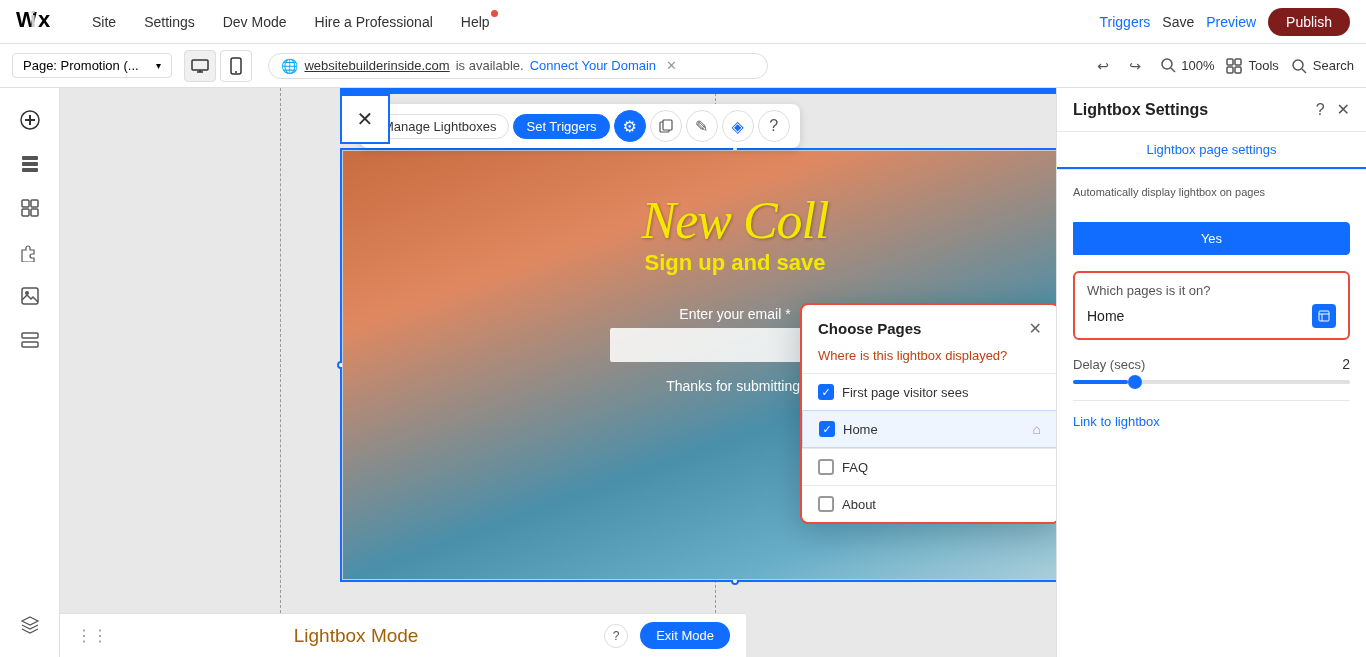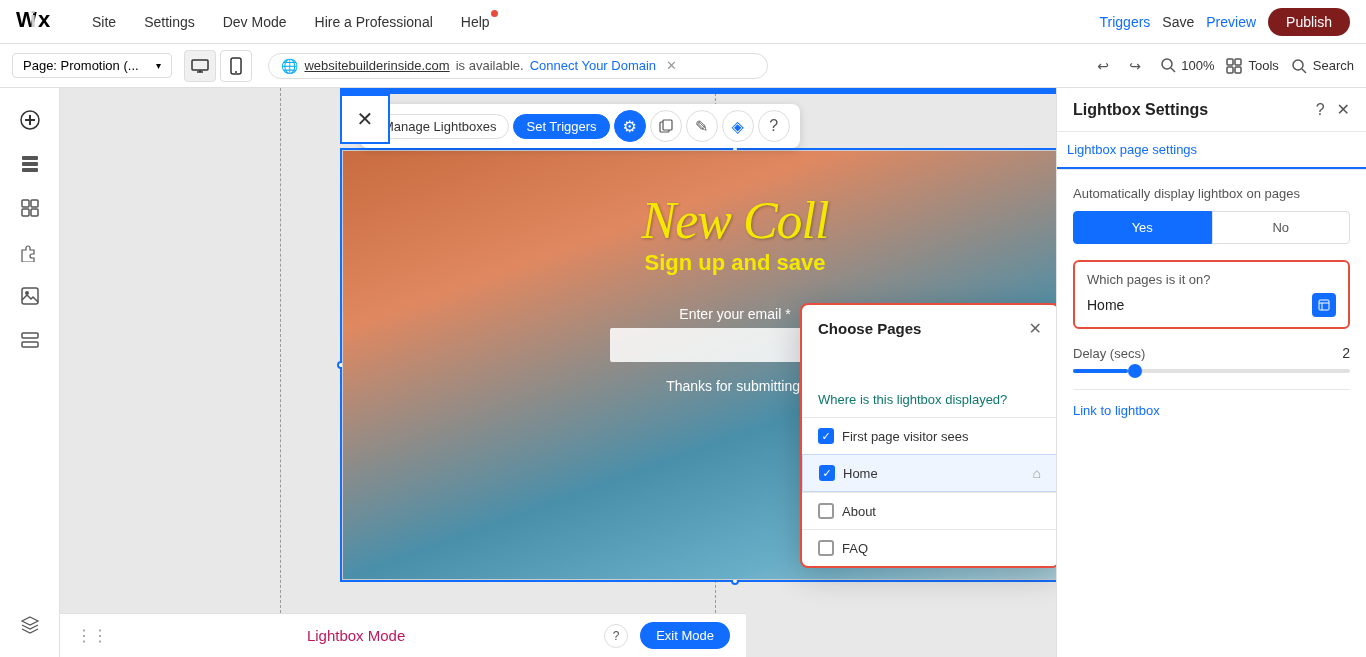--- a/index.html
+++ b/index.html
@@ -105,21 +105,21 @@
       width: 260px; background: #fff;
       border-radius: 8px; box-shadow: 0 8px 32px rgba(0,0,0,0.2);
       border: 2px solid #e74c3c; z-index: 30; overflow: hidden;
     }
     .modal-header {
       display: flex; align-items: center; justify-content: space-between;
       padding: 14px 16px 10px;
     }
     .modal-title { font-size: 15px; font-weight: 600; color: #222; }
     .modal-close { cursor: pointer; color: #666; font-size: 16px; }
-    .modal-question { padding: 0 16px 10px; font-size: 13px; color: #0f766e; margin-top: 44px; }
+    .modal-question { padding: 0 16px 10px; font-size: 13px; color: #c2410c; }
 
     .modal-first-page {
       display: flex; align-items: center; gap: 8px;
       padding: 10px 16px; border-top: 1px solid #e8e8e8;
     }
     .checkbox-blue {
       width: 16px; height: 16px; background: #116dff; border-radius: 3px;
       display: flex; align-items: center; justify-content: center; color: #fff; font-size: 11px;
     }
     .modal-first-text { font-size: 13px; color: #333; }
@@ -150,28 +150,28 @@
       padding: 12px 16px; border-bottom: 1px solid #e8e8e8;
     }
     .panel-title { font-size: 16px; font-weight: 600; color: #222; }
     .panel-icons { display: flex; gap: 12px; align-items: center; }
     .panel-icon { cursor: pointer; color: #555; font-size: 16px; }
 
     .panel-tabs {
       display: flex; border-bottom: 1px solid #e8e8e8;
     }
     .panel-tab {
-      flex: 1; padding: 10px; font-size: 13px;
+      flex: 1; text-align: center; padding: 10px; font-size: 13px;
       cursor: pointer; color: #116dff; font-weight: 500;
       border-bottom: 2px solid #116dff;
     }
 
     .panel-body { padding: 16px; overflow-y: auto; flex: 1; }
 
-    .panel-section-title { font-size: 13px; color: #555; margin-bottom: 10px; }
+    .panel-section-title { font-size: 11px; color: #555; margin-bottom: 24px; }
 
     
     .yes-no-toggle { display: flex; gap: 0; margin-bottom: 16px; }
     .toggle-btn {
       flex: 1; padding: 8px; text-align: center; border: 1px solid #ddd;
       cursor: pointer; font-size: 13px; color: #555;
     }
     .toggle-btn:first-child { border-radius: 4px 0 0 4px; }
     .toggle-btn:last-child { border-radius: 0 4px 4px 0; }
     .toggle-btn.active { background: #116dff; color: #fff; border-color: #116dff; }
@@ -210,21 +210,21 @@
     }
 
     
     .lightbox-mode-bar {
       position: absolute; bottom: 0; left: 0; right: 310px;
       height: 44px; background: #fff; border-top: 1px solid #e0e0e0;
       display: flex; align-items: center; justify-content: space-between;
       padding: 0 16px;
     }
     .lightbox-dots { color: #999; font-size: 16px; cursor: pointer; }
-    .lightbox-mode-text { font-size: 15px; color: #be185d; }
+    .lightbox-mode-text { font-size: 19px; color: #a16207; }
     .lightbox-mode-right { display: flex; align-items: center; gap: 12px; }
     .lightbox-help { width: 24px; height: 24px; border: 1px solid #ddd; border-radius: 50%; display: flex; align-items: center; justify-content: center; color: #555; font-size: 12px; cursor: pointer; }
     .btn-exit-mode { background: #116dff; color: #fff; border: none; border-radius: 20px; padding: 6px 16px; font-size: 13px; cursor: pointer; }
 
     
     .dashed-line-left {
       position: absolute; top: 0; bottom: 44px; left: 220px;
       border-left: 1px dashed #999; pointer-events: none;
     }
     .dashed-line-right {
@@ -433,28 +433,28 @@
         <div class="page-row-left">
           <div class="checkbox-checked">✓</div>
           <span class="page-name">Home</span>
         </div>
         <span class="home-icon">⌂</span>
       </div>
 
       <div class="page-row">
         <div class="page-row-left">
           <div class="checkbox-empty"></div>
-          <span class="page-name">About</span>
+          <span class="page-name">FAQ</span>
         </div>
       </div>
 
       <div class="page-row">
         <div class="page-row-left">
           <div class="checkbox-empty"></div>
-          <span class="page-name">FAQ</span>
+          <span class="page-name">About</span>
         </div>
       </div>
     </div>
 
     <div class="lightbox-mode-bar">
       <div class="lightbox-dots">⋮⋮</div>
       <span class="lightbox-mode-text">Lightbox Mode</span>
       <div class="lightbox-mode-right">
         <div class="lightbox-help">?</div>
         <button class="btn-exit-mode">Exit Mode</button>
@@ -473,21 +473,20 @@
 
     <div class="panel-tabs">
       <div class="panel-tab">Lightbox page settings</div>
     </div>
 
     <div class="panel-body">
       <div class="panel-section-title">Automatically display lightbox on pages</div>
 
       <div class="yes-no-toggle">
         <div class="toggle-btn active">Yes</div>
-        <div class="toggle-btn">No</div>
       </div>
 
       <div class="which-pages-box">
         <div class="which-pages-label">Which pages is it on?</div>
         <div class="which-pages-value">
           <span>Home</span>
           <div class="which-pages-edit">
             <svg width="12" height="12" viewBox="0 0 12 12">
                 <rect x="1" y="1" width="10" height="10" rx="1" stroke="#fff" stroke-width="1" fill="none"></rect>
                 <line x1="1" y1="4" x2="11" y2="4" stroke="#fff" stroke-width="1"></line>

